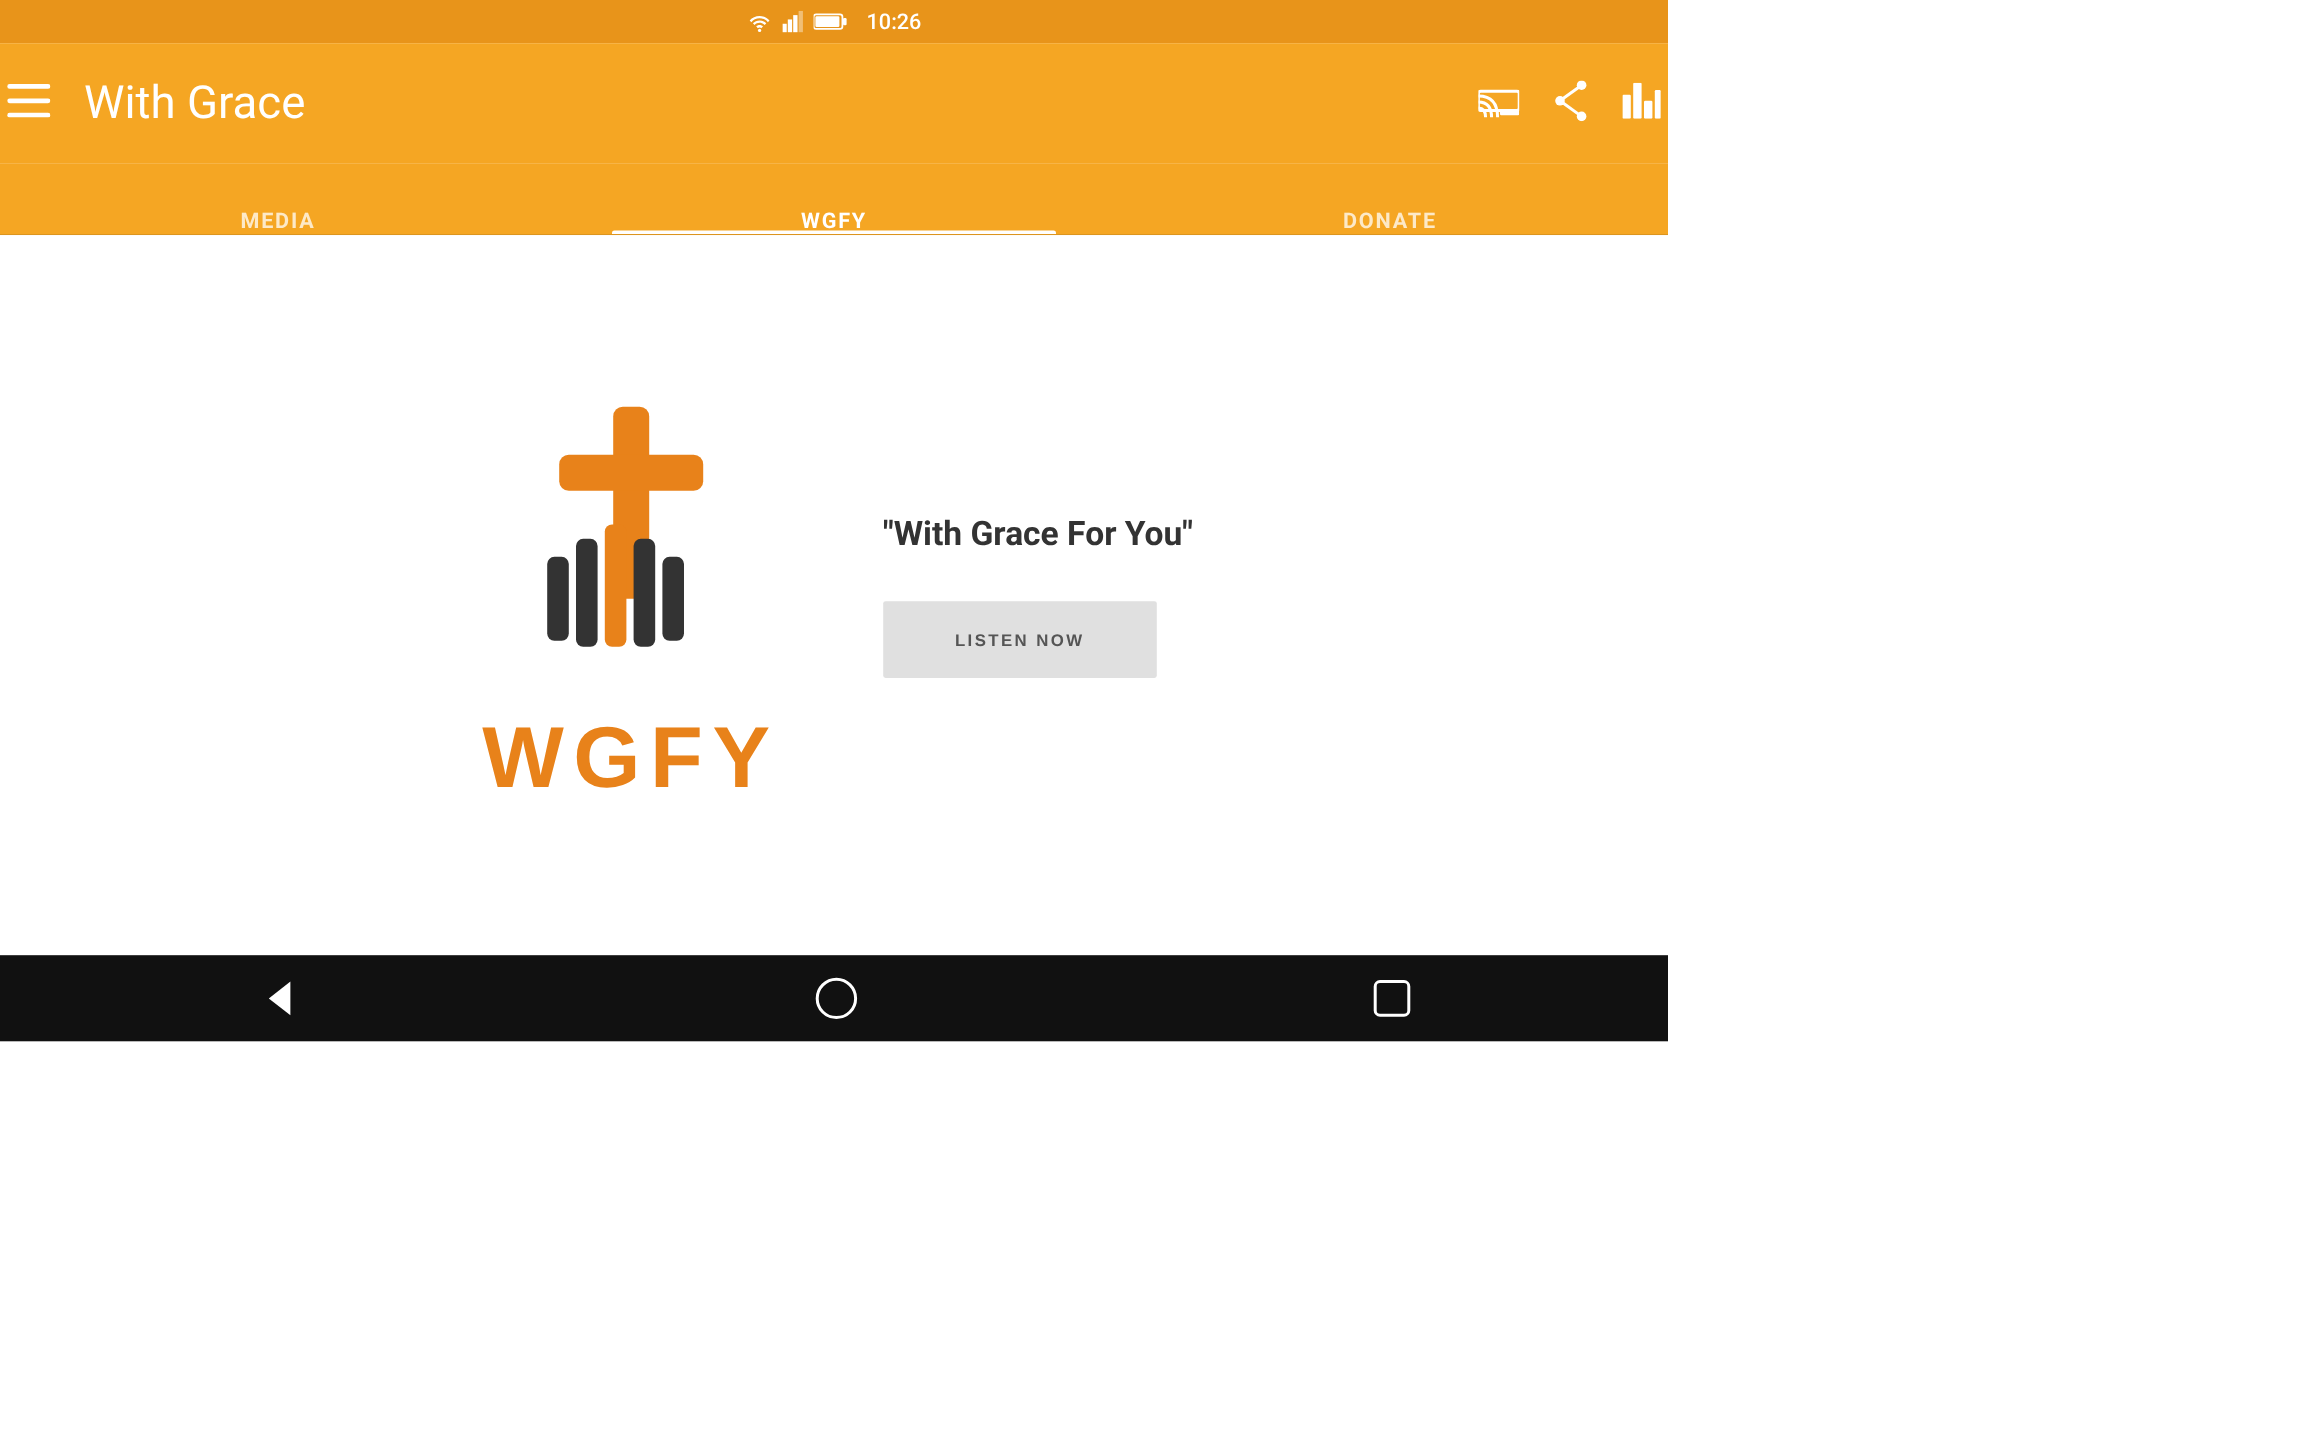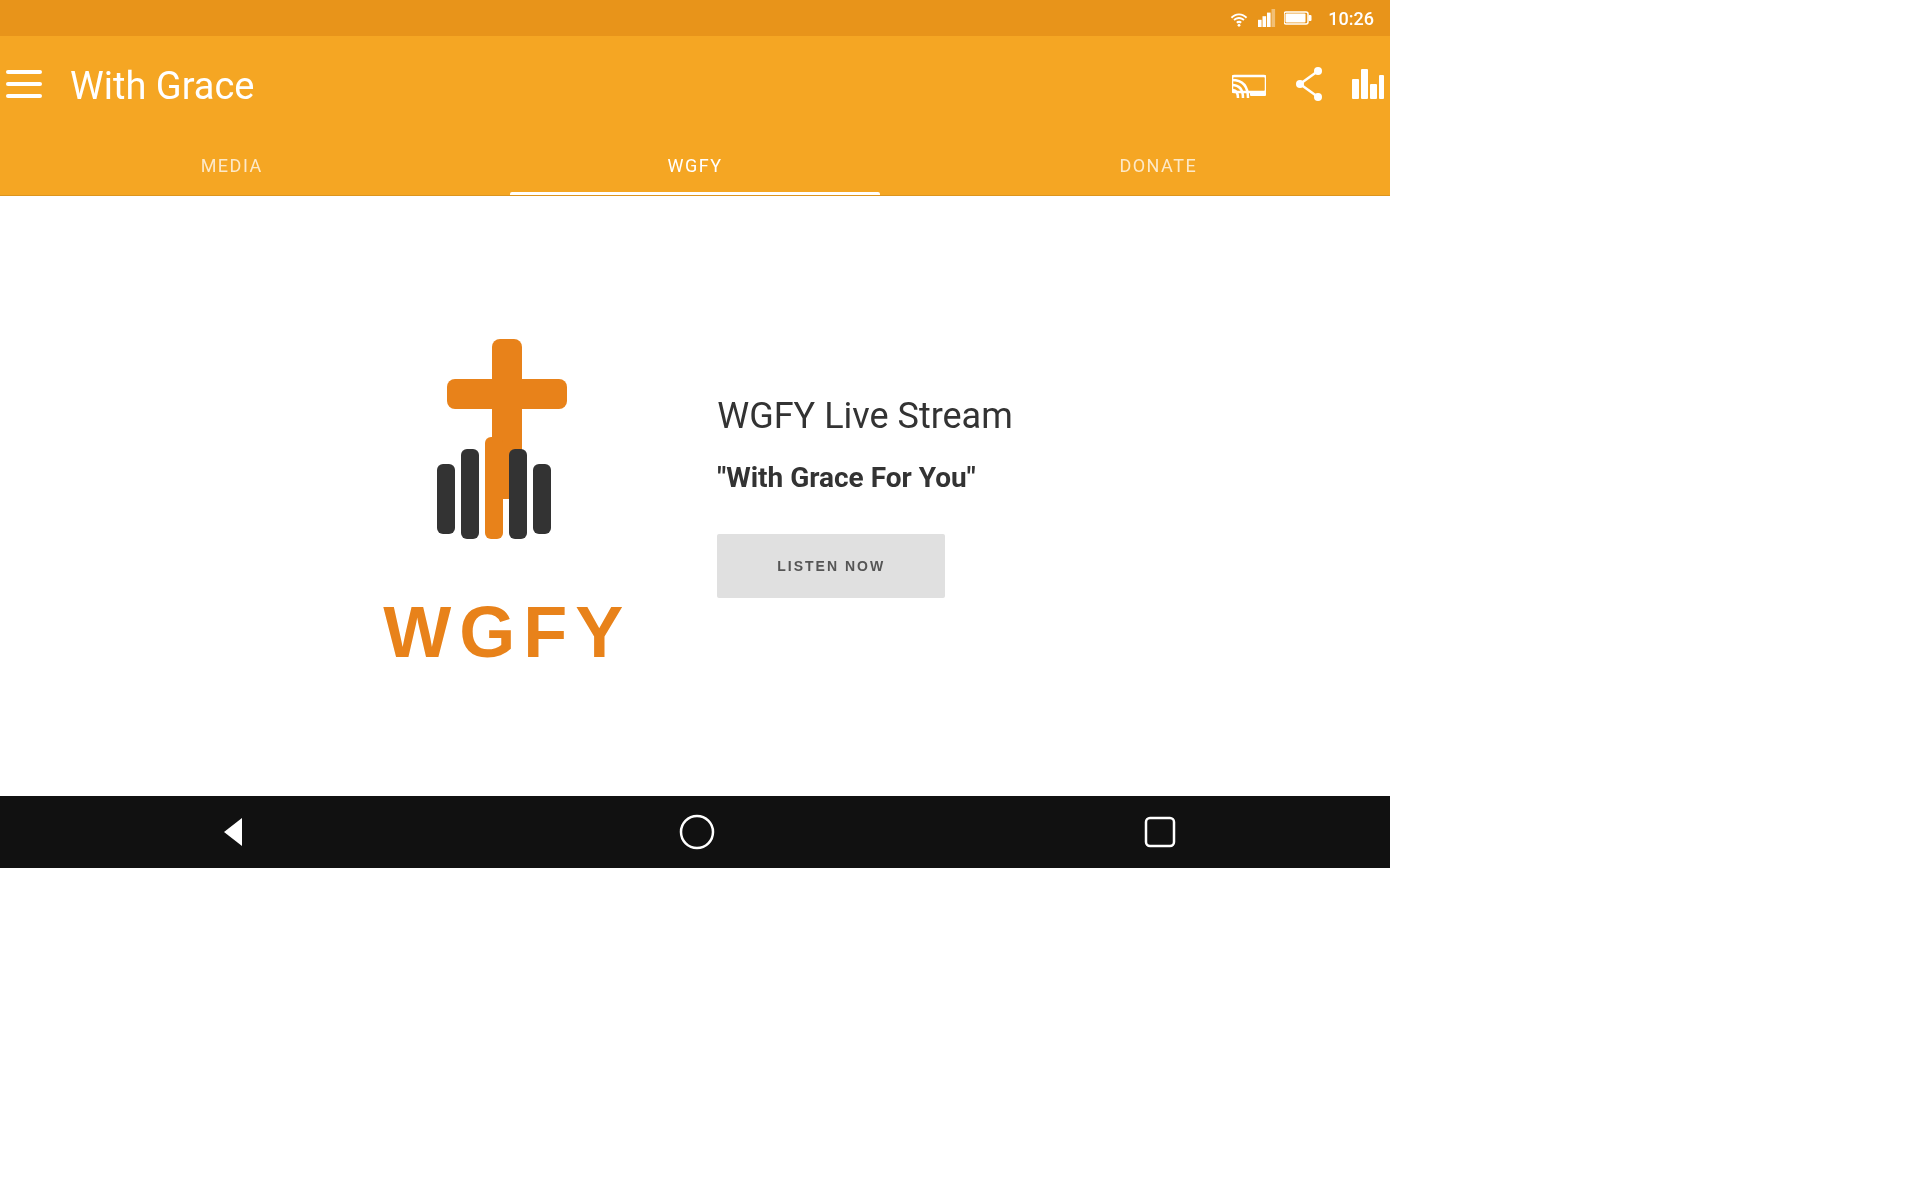--- a/index.html
+++ b/index.html
@@ -11,21 +11,21 @@
       overflow: hidden;
       position: relative;
     }
 
     
     .status-bar {
       background: #e8941a;
       height: 36px;
       display: flex;
       align-items: center;
-      justify-content: flex-end;
+      justify-content: center;
       padding: 0 16px;
       gap: 10px;
     }
     .status-icons {
       display: flex;
       align-items: center;
       gap: 8px;
     }
     .status-time {
       color: #fff;
@@ -59,25 +59,25 @@
     .tabs-bar {
       background: #f5a623;
       height: 60px;
       display: flex;
       align-items: stretch;
       border-bottom: 1px solid rgba(0,0,0,0.1);
     }
     .tab {
       flex: 1;
       display: flex;
-      align-items: center;
+      align-items: flex-end;
       justify-content: center;
       color: rgba(255,255,255,0.75);
       font-size: 18px;
-      font-weight: 400;
+      font-weight: 700;
       letter-spacing: 1.5px;
       cursor: pointer;
       position: relative;
       text-transform: uppercase;
     }
     .tab.active {
       color: #fff;
     }
     .tab.active::after {
       content: '';
@@ -274,21 +274,20 @@
 
         <rect x="132" y="130" width="18" height="90" rx="6" fill="#333"></rect>
 
         <rect x="156" y="145" width="18" height="70" rx="6" fill="#333"></rect>
       </svg>
     </div>
     <div class="wgfy-logo-text">WGFY</div>
   </div>
 
   <div class="right-panel">
-    <div class="stream-title">WGFY Live Stream</div>
     <div class="stream-subtitle">"With Grace For You"</div>
     <button class="listen-btn">LISTEN NOW</button>
   </div>
 </div>
 
 <div class="bottom-nav">
 
   <div class="nav-btn">
     <svg width="36" height="36" viewBox="0 0 36 36" fill="white">
       <polygon points="28,4 10,18 28,32"></polygon>

